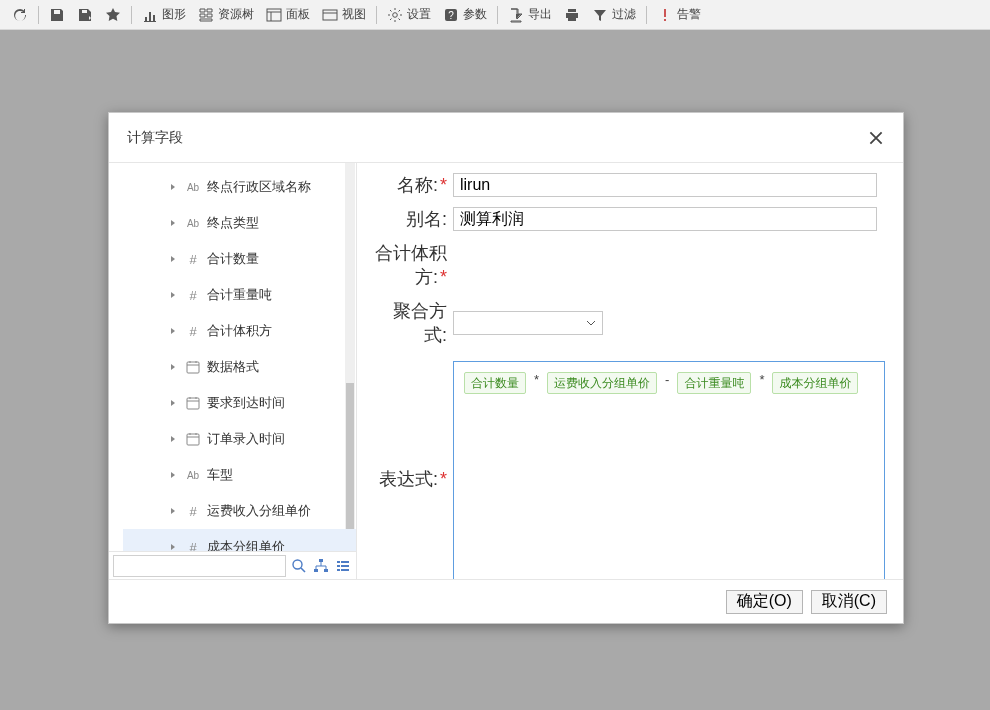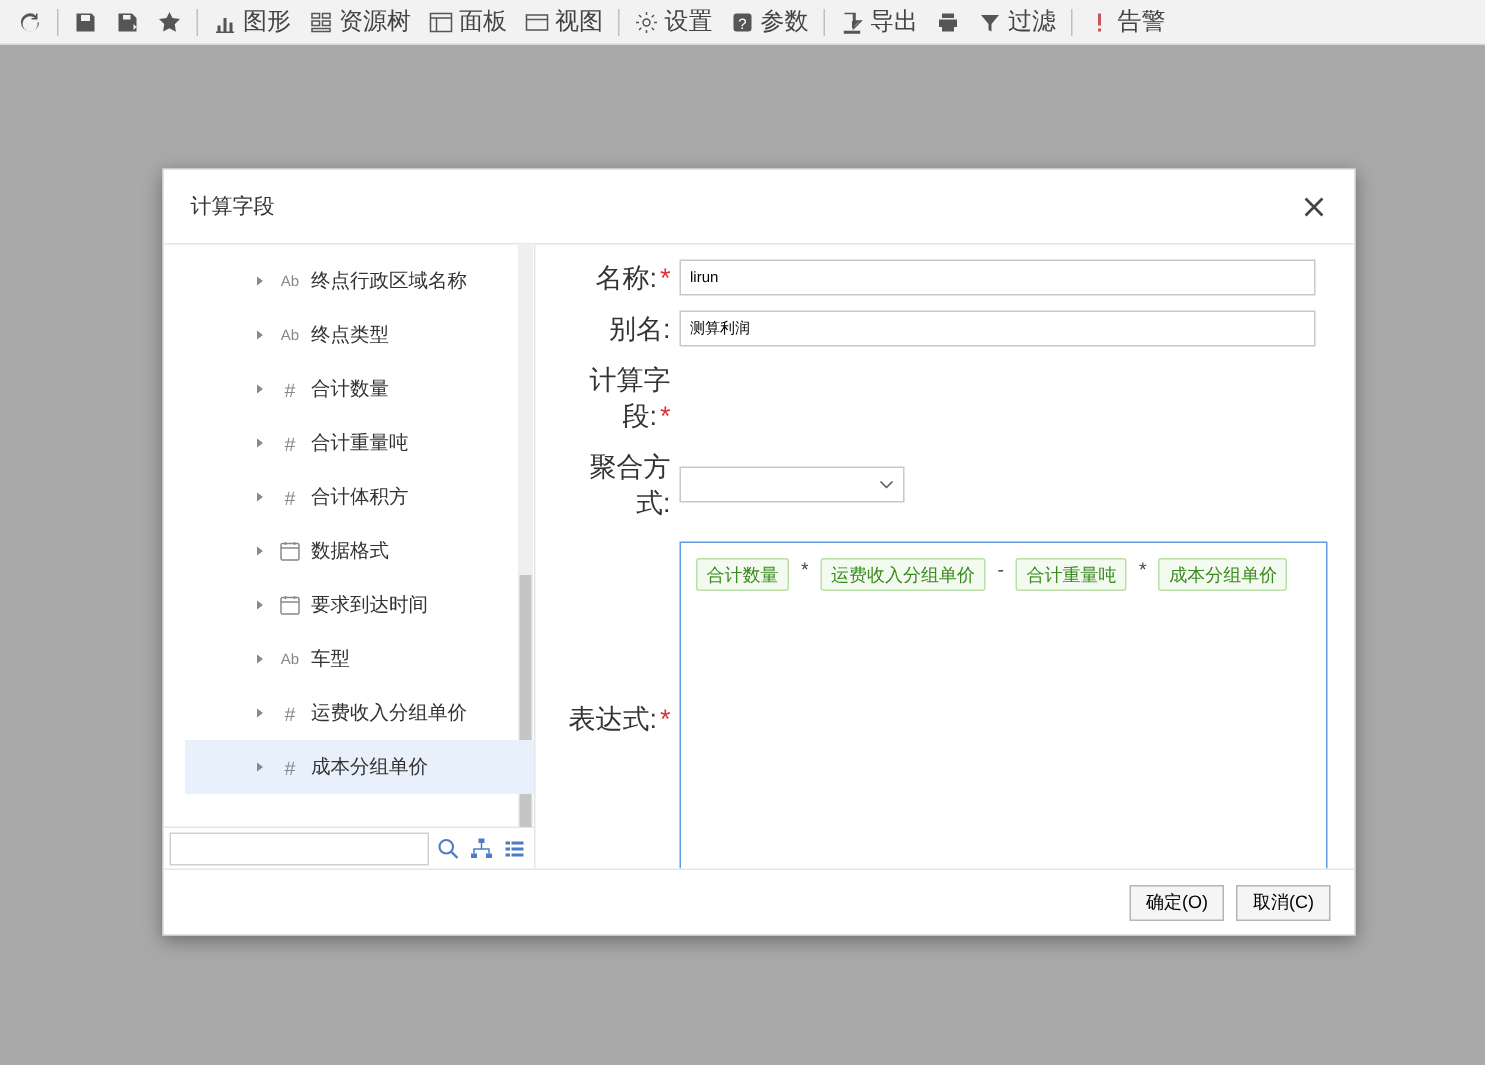--- a/index.html
+++ b/index.html
@@ -19,21 +19,21 @@
   display: flex; align-items: center;
   padding: 0 6px;
 }
 .tb-btn {
   display: flex; align-items: center; gap: 4px;
   padding: 0 6px; height: 28px;
   color: #444; cursor: pointer;
 }
 .tb-btn svg { width: 16px; height: 16px; }
 .tb-sep { width: 1px; height: 18px; background: #c0c0c0; margin: 0 4px; }
-.tb-label { font-size: 16px; font-family: Liberation Mono, monospace; }
+.tb-label { font-size: 12px; font-family: Liberation Mono, monospace; }
 
 
 .dialog {
   position: absolute;
   left: 108px; top: 112px;
   width: 796px; height: 512px;
   background: #ffffff;
   border: 1px solid #c8c8c8;
   box-shadow: 0 3px 12px rgba(0,0,0,.35);
   display: flex; flex-direction: column;
@@ -93,21 +93,21 @@
   flex: 1; padding: 10px 18px 0 18px; display: flex; flex-direction: column;
 }
 .form-row {
   display: flex; align-items: center; margin-bottom: 10px;
 }
 .form-label {
   width: 78px; text-align: right; padding-right: 6px; font-size: 18px; color:#333;
 }
 .req { color: #d33; margin-left: 2px; }
 .text-input {
-  height: 24px; border: 1px solid #c8c8c8; padding: 0 6px; font-size: 10px;
+  height: 24px; border: 1px solid #c8c8c8; padding: 0 6px; font-size: 16px;
   width: 424px;
 }
 .select-ctrl {
   height: 24px; border: 1px solid #c8c8c8;
   width: 198px; display:flex; align-items:center; justify-content:space-between;
   padding: 0 6px; background:#fff;
 }
 .select-ctrl.small { width: 150px; }
 .select-val { font-size: 13px; color:#333; }
 .chevdn { width:10px; height:10px; }
@@ -124,21 +124,21 @@
   padding: 0 6px; font-size:12px; border-radius:2px;
 }
 .op { color:#444; font-size:13px; padding:0 2px; }
 
 .dialog-footer {
   height: 44px; display:flex; justify-content:flex-end; align-items:center;
   gap: 8px; padding: 0 16px; border-top: 1px solid #e6e6e6;
 }
 .btn {
   height: 24px; padding: 0 10px; border:1px solid #b5b5b5; background:#f5f5f5;
-  font-size: 12px; cursor:pointer;
+  font-size: 16px; cursor:pointer;
 }
 </style>
 </head>
 <body>
 
 <div class="toolbar">
   <div class="tb-btn">
     <svg viewBox="0 0 16 16">
         <path d="M2 8a6 6 0 0 1 10-4.5V2h1v4h-4V5h2.2A5 5 0 1 0 13 8h1A6 6 0 1 1 2 8z" fill="#555"></path>
       </svg>
@@ -309,20 +309,34 @@
             </svg>
             <span class="tree-icon">
               <svg width="14" height="14" viewBox="0 0 14 14">
                 <rect x="1" y="2" width="12" height="11" rx="1" fill="none" stroke="#888"></rect>
                 <line x1="1" y1="5" x2="13" y2="5" stroke="#888"></line>
                 <line x1="4" y1="1" x2="4" y2="3" stroke="#888"></line>
                 <line x1="10" y1="1" x2="10" y2="3" stroke="#888"></line>
               </svg>
             </span>
             <span class="tree-label">要求到达时间</span>
+          </div>
+          <div class="tree-item">
+            <svg class="tree-caret" viewBox="0 0 8 8">
+              <path d="M2 1l4 3-4 3z" fill="#888"></path>
+            </svg>
+            <span class="tree-icon">
+              <svg width="14" height="14" viewBox="0 0 14 14">
+                <rect x="1" y="2" width="12" height="11" rx="1" fill="none" stroke="#888"></rect>
+                <line x1="1" y1="5" x2="13" y2="5" stroke="#888"></line>
+                <line x1="4" y1="1" x2="4" y2="3" stroke="#888"></line>
+                <line x1="10" y1="1" x2="10" y2="3" stroke="#888"></line>
+              </svg>
+            </span>
+            <span class="tree-label">订单录入时间</span>
           </div>
           <div class="tree-item">
             <svg class="tree-caret" viewBox="0 0 8 8">
               <path d="M2 1l4 3-4 3z" fill="#888"></path>
             </svg>
             <span class="tree-icon">
               <span style="font-size:10px;color:#888;">Ab</span>
             </span>
             <span class="tree-label">车型</span>
           </div>
@@ -381,21 +395,21 @@
         <input class="text-input" value="lirun" style="">
       </div>
 
       <div class="form-row">
         <span class="form-label">别名:</span>
         <input class="text-input" value="测算利润" style="">
       </div>
 
 
       <div class="form-row">
-        <span class="form-label"><span>计算字段:</span><span class="req">*</span></span>
+        <span class="form-label"><span>合计体积方:</span><span class="req">*</span></span>
       </div>
 
       <div class="form-row">
         <span class="form-label">聚合方式:</span>
         <div class="select-ctrl small">
           <span class="select-val"></span>
           <svg class="chevdn" viewBox="0 0 10 10">
               <path d="M1 3l4 4 4-4" fill="none" stroke="#555"></path>
             </svg>
         </div>

